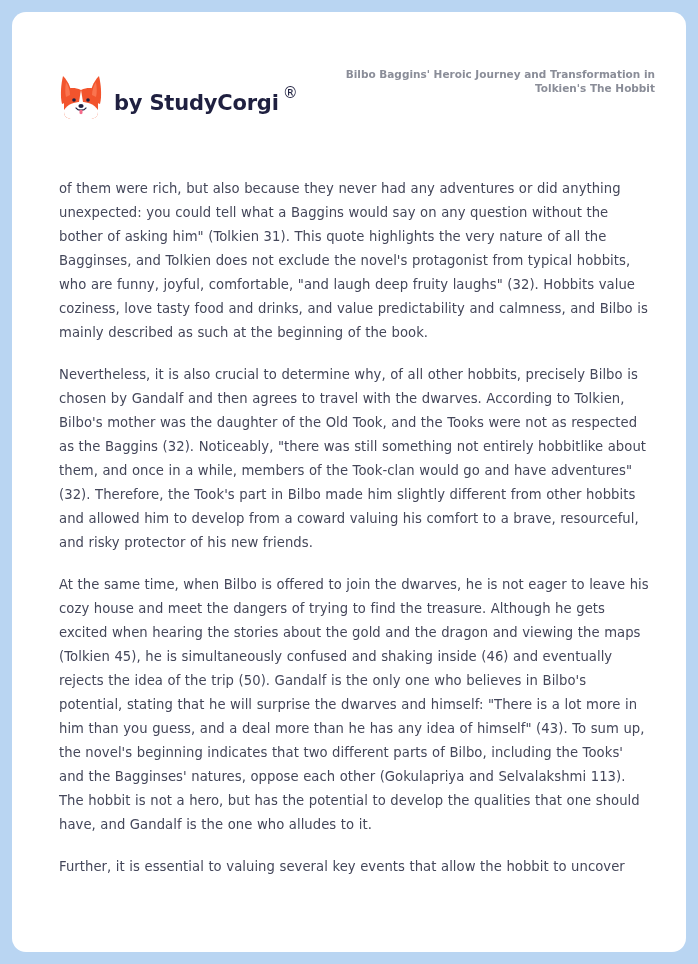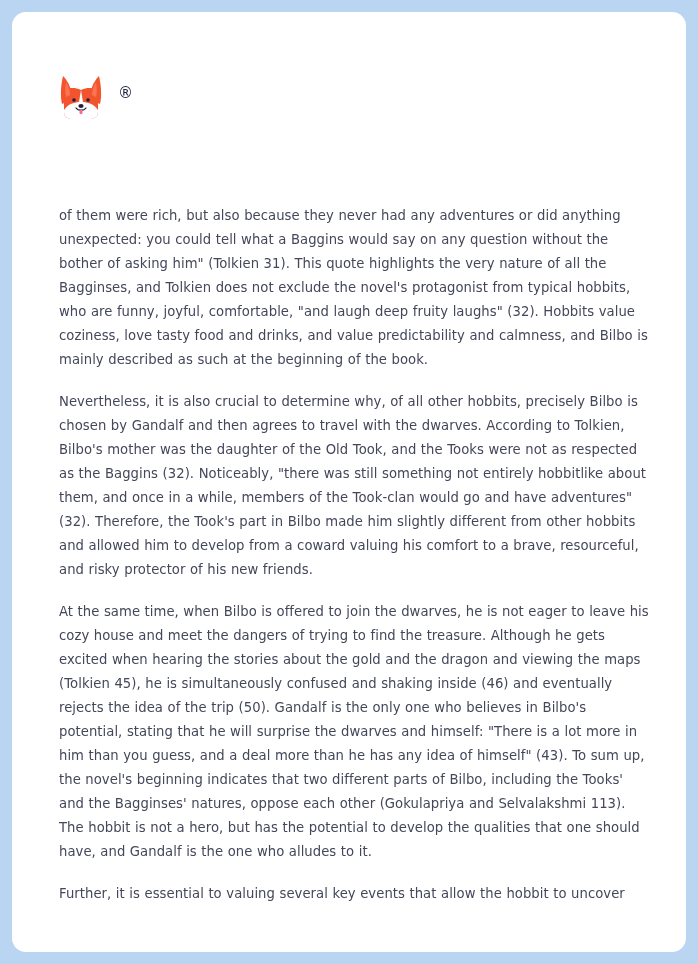--- a/index.html
+++ b/index.html
@@ -81,21 +81,20 @@
       font-size: 10px;
       line-height: 14px;
       color: #8a8d98;
       margin-top: 1px;
     }
     .content {
       position: absolute;
       left: 47px;
       top: 165px;
       width: 592px;
-      margin-top: 27px;
     }
     .para {
       font-family: "DejaVu Sans", sans-serif;
       font-size: 13.2px;
       line-height: 24px;
       color: #44475a;
       margin: 0 0 18px 0;
       letter-spacing: 0.05px;
       word-spacing: 0.3px;
     }
@@ -131,24 +130,26 @@
 
         <circle cx="14" cy="26" r="1.8" fill="#1f2040"></circle>
         <circle cx="28" cy="26" r="1.8" fill="#1f2040"></circle>
 
         <ellipse cx="21" cy="32" rx="2.6" ry="1.9" fill="#1f2040"></ellipse>
 
         <path d="M16 34 C18 37, 24 37, 26 34" stroke="#1f2040" stroke-width="1.3" fill="none" stroke-linecap="round"></path>
 
         <path d="M19.5 36 L22.5 36 L22.5 39 C22.5 40.5, 19.5 40.5, 19.5 39 Z" fill="#f56b8a"></path>
       </svg>
+      <span class="logo-text">by StudyCorgi</span>
       <span class="logo-reg">®</span>
     </div>
 
     <div class="meta">
+      <div class="meta-title">Bilbo Baggins' Heroic Journey and Transformation in Tolkien's The Hobbit</div>
     </div>
   </div>
 
   <div class="content">
     <p class="para">of them were rich, but also because they never had any adventures or did anything unexpected: you could tell what a Baggins would say on any question without the bother of asking him" (Tolkien 31). This quote highlights the very nature of all the Bagginses, and Tolkien does not exclude the novel's protagonist from typical hobbits, who are funny, joyful, comfortable, "and laugh deep fruity laughs" (32). Hobbits value coziness, love tasty food and drinks, and value predictability and calmness, and Bilbo is mainly described as such at the beginning of the book.</p>
     <p class="para">Nevertheless, it is also crucial to determine why, of all other hobbits, precisely Bilbo is chosen by Gandalf and then agrees to travel with the dwarves. According to Tolkien, Bilbo's mother was the daughter of the Old Took, and the Tooks were not as respected as the Baggins (32). Noticeably, "there was still something not entirely hobbitlike about them, and once in a while, members of the Took-clan would go and have adventures" (32). Therefore, the Took's part in Bilbo made him slightly different from other hobbits and allowed him to develop from a coward valuing his comfort to a brave, resourceful, and risky protector of his new friends.</p>
     <p class="para">At the same time, when Bilbo is offered to join the dwarves, he is not eager to leave his cozy house and meet the dangers of trying to find the treasure. Although he gets excited when hearing the stories about the gold and the dragon and viewing the maps (Tolkien 45), he is simultaneously confused and shaking inside (46) and eventually rejects the idea of the trip (50). Gandalf is the only one who believes in Bilbo's potential, stating that he will surprise the dwarves and himself: "There is a lot more in him than you guess, and a deal more than he has any idea of himself" (43). To sum up, the novel's beginning indicates that two different parts of Bilbo, including the Tooks' and the Bagginses' natures, oppose each other (Gokulapriya and Selvalakshmi 113). The hobbit is not a hero, but has the potential to develop the qualities that one should have, and Gandalf is the one who alludes to it.</p>
     <p class="para">Further, it is essential to valuing several key events that allow the hobbit to uncover</p>
   </div>
 </div>

